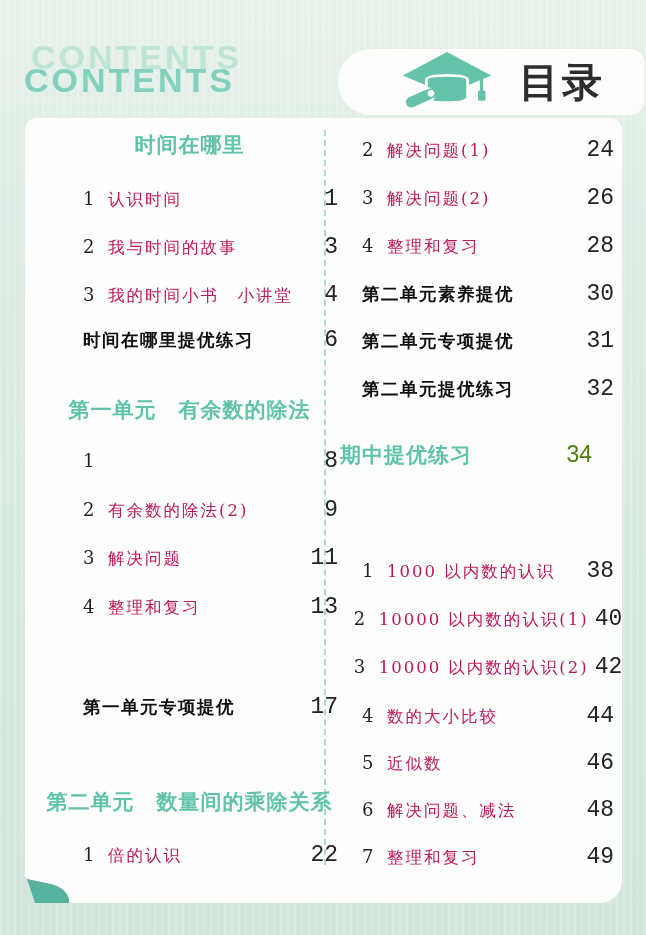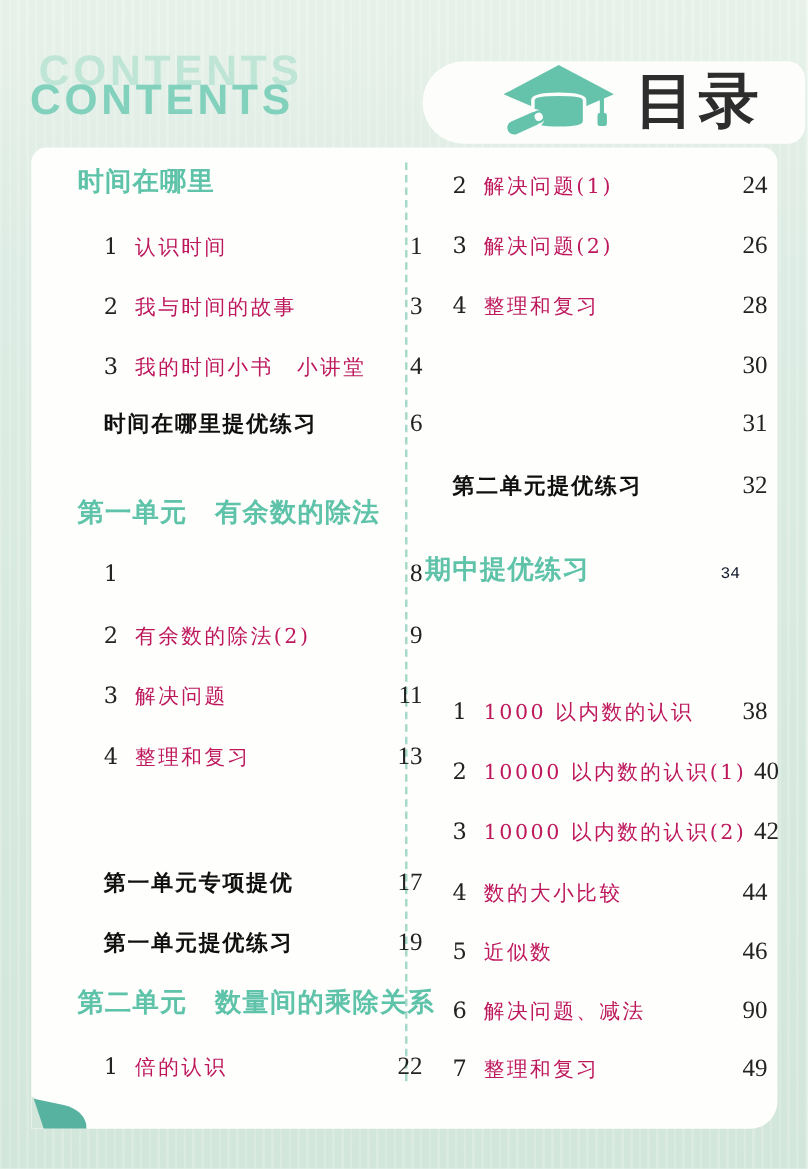--- a/index.html
+++ b/index.html
@@ -17,63 +17,63 @@
   .wm{position:absolute;font-weight:800;font-size:34px;letter-spacing:3px;font-family:"Liberation Sans",sans-serif;}
   .wm.back{left:31px;top:38px;color:#bfe5d7;}
   .wm.front{left:24px;top:61px;color:#82d1bc;}
   
   .pill{
     position:absolute;left:338px;top:49px;width:306px;height:66px;background:#fdfdfb;
     border-radius:33px 14px 14px 33px;display:flex;align-items:center;
   }
   .cap{margin-left:62px;width:94px;height:62px;flex:0 0 auto;}
   .pill-title{
-    font-size:48px;font-weight:800;color:#2d2d2d;letter-spacing:3px;line-height:1;
-    margin-left:14px;font-family:"Liberation Sans",sans-serif;
+    font-size:40px;font-weight:800;color:#2d2d2d;letter-spacing:3px;line-height:1;
+    margin-left:25px;font-family:"Liberation Sans",sans-serif;
   }
   
   .card{
     position:absolute;left:25px;top:118px;width:597px;height:785px;
     background:#fefefc;border-radius:12px 12px 22px 0;
   }
   .corner-cut{
     position:absolute;left:25px;top:877px;width:46px;height:26px;background:#d3e6dc;
     clip-path:polygon(0 0,100% 100%,0 100%);
   }
   .fold{position:absolute;left:26px;top:876px;width:45px;height:27px;}
   .divider{
     position:absolute;left:324px;top:130px;height:735px;width:0;
     border-left:2px dashed #a6dacb;
   }
   
   .col{position:absolute;top:0;height:935px;}
   .col.left{left:55px;width:255px;}
   .col.right{left:340px;width:252px;}
-  .row{position:absolute;width:100%;height:26px;display:flex;align-items:baseline;}
+  .row{position:absolute;width:100%;height:26px;display:flex;align-items:baseline;justify-content:center;}
   .row .num{font-family:"DejaVu Serif",serif;font-size:18px;color:#232323;width:25px;flex:0 0 auto;}
   .row .t{font-family:"DejaVu Serif",serif;font-size:16.5px;color:#be185d;letter-spacing:2px;white-space:nowrap;}
-  .row .p{font-family:Liberation Serif, serif;font-size:20px;color:#232323;margin-left:auto;padding-left:6px;}
+  .row .p{font-family:Liberation Mono, monospace;font-size:23px;color:#232323;margin-left:auto;padding-left:6px;}
   .col.left .row.item{padding-left:28px;}
   .col.right .row.item{padding-left:22px;}
   .row.bold .t{font-family:"Liberation Sans",sans-serif;font-weight:700;font-size:17.5px;letter-spacing:1.5px;color:#101010;}
   .col.left .row.bold{padding-left:28px;}
   .col.right .row.bold{padding-left:22px;}
   .row.header{height:30px;}
   .row.header .t{
     font-family:"Liberation Sans",sans-serif;font-weight:700;font-size:21px;
     letter-spacing:1px;color:#5ec3a9;
   }
   .col.left .row.header{padding-left:7px;}
   .col.right .row.header{padding-left:3px;}
   .row.header-page{height:30px;}
   .row.header-page .t,.row.header-page .p{
     font-family:"Liberation Sans",sans-serif;font-weight:700;color:#5ec3a9;
   }
   .row.header-page .t{font-size:21px;letter-spacing:1px;}
-  .row.header-page .p{font-size:13px;font-weight:400;font-family:Liberation Mono, monospace;color:#0f172a;}
+  .row.header-page .p{font-size:23px;font-weight:400;font-family:Liberation Sans, sans-serif;color:#4d7c0f;}
 </style>
 </head>
 <body>
 
 <div class="bg-texture"></div>
 
 <div class="wm back">CONTENTS</div>
 <div class="wm front">CONTENTS</div>
 
 <div class="pill">
@@ -140,24 +140,20 @@
     </div>
   <div class="row item" style="top:594px">
       <span class="num">4</span>
       <span class="t">整理和复习</span>
       <span class="p">13</span>
     </div>
   <div class="row bold" style="top:694px">
       <span class="t">第一单元专项提优</span>
       <span class="p">17</span>
     </div>
-  <div class="row bold" style="top:742px">
-      <span class="t">第一单元提优练习</span>
-      <span class="p">19</span>
-    </div>
   <div class="row header" style="top:788px">
       <span class="t">第二单元　数量间的乘除关系</span>
     </div>
   <div class="row item" style="top:842px">
       <span class="num">1</span>
       <span class="t">倍的认识</span>
       <span class="p">22</span>
     </div>
 </div>
 
@@ -171,23 +167,25 @@
       <span class="num">3</span>
       <span class="t">解决问题(2)</span>
       <span class="p">26</span>
     </div>
   <div class="row item" style="top:233px">
       <span class="num">4</span>
       <span class="t">整理和复习</span>
       <span class="p">28</span>
     </div>
   <div class="row bold" style="top:281px">
+      <span class="t">第二单元素养提优</span>
       <span class="p">30</span>
     </div>
   <div class="row bold" style="top:328px">
+      <span class="t">第二单元专项提优</span>
       <span class="p">31</span>
     </div>
   <div class="row bold" style="top:376px">
       <span class="t">第二单元提优练习</span>
       <span class="p">32</span>
     </div>
   <div class="row header-page" style="top:441px">
       <span class="t">期中提优练习</span>
       <span class="p">34</span>
     </div>
@@ -212,20 +210,20 @@
       <span class="p">44</span>
     </div>
   <div class="row item" style="top:750px">
       <span class="num">5</span>
       <span class="t">近似数</span>
       <span class="p">46</span>
     </div>
   <div class="row item" style="top:797px">
       <span class="num">6</span>
       <span class="t">解决问题、减法</span>
-      <span class="p">90</span>
+      <span class="p">48</span>
     </div>
   <div class="row item" style="top:844px">
       <span class="num">7</span>
       <span class="t">整理和复习</span>
       <span class="p">49</span>
     </div>
 </div>
 
 </body></html>

